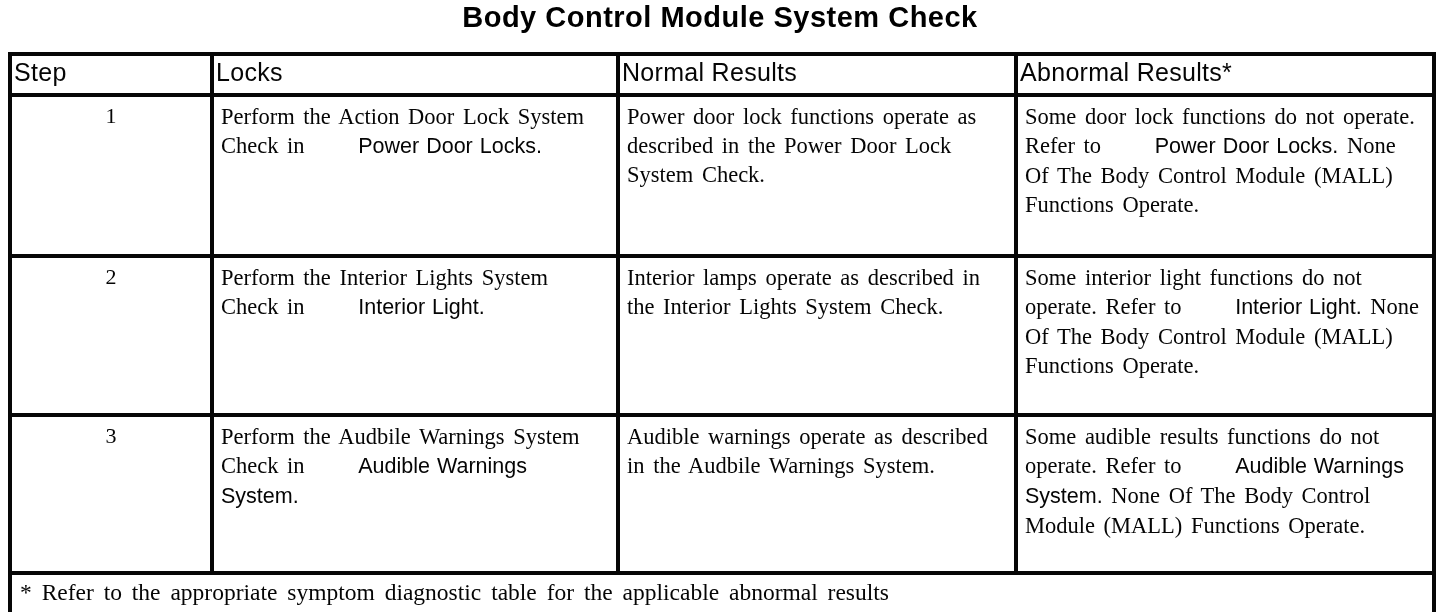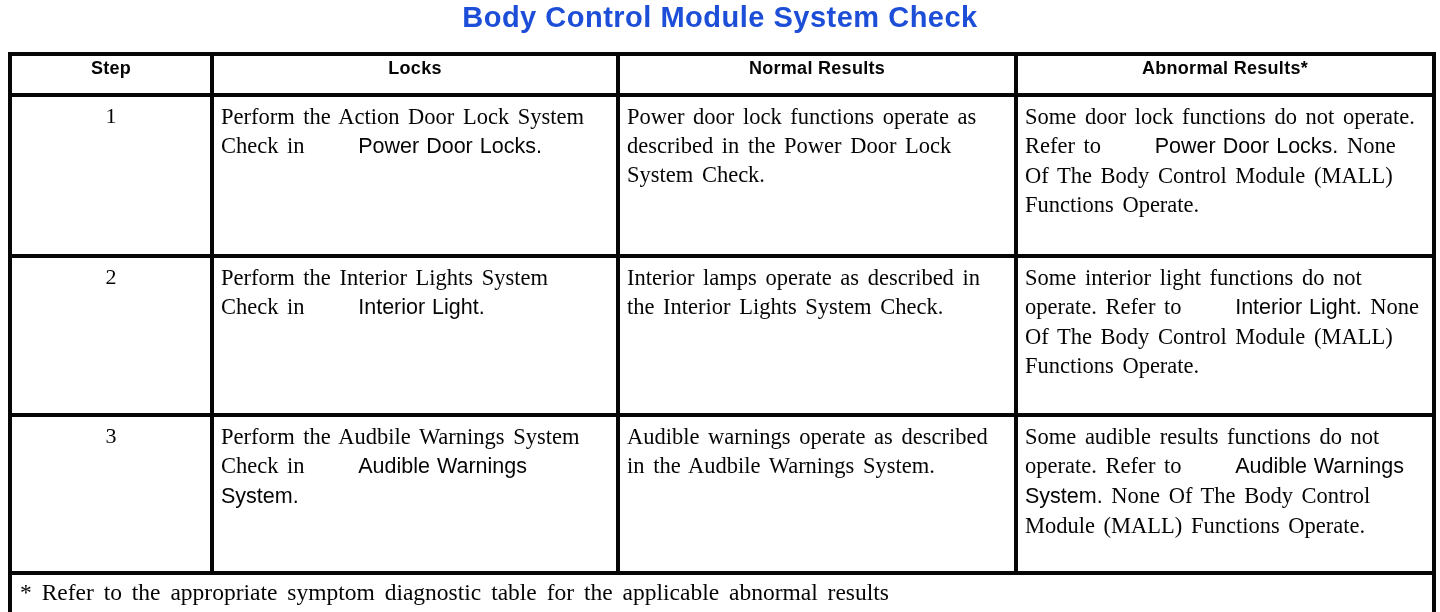--- a/index.html
+++ b/index.html
@@ -20,43 +20,43 @@
   .title {
     position: absolute;
     top: 1px;
     left: 0;
     width: 1440px;
     text-align: center;
     font-family: "Liberation Sans", sans-serif;
     font-weight: bold;
     font-size: 29px;
     letter-spacing: 0.5px;
-    color: #1d4ed8;
+    color: #000000;
     margin: 0;
   }
   table.bcm-table {
     position: absolute;
     top: 52px;
     left: 8px;
     width: 1424px;
     border-collapse: collapse;
     table-layout: fixed;
     background: #ffffff;
   }
   table.bcm-table th,
   table.bcm-table td {
     border: 4px solid #060606;
     vertical-align: top;
     overflow: hidden;
   }
   table.bcm-table th {
     font-family: "Liberation Sans", sans-serif;
-    font-weight: bold;
-    font-size: 18px;
-    text-align: center;
+    font-weight: normal;
+    font-size: 25px;
+    text-align: left;
     height: 32px;
     padding: 2px 2px 3px 2px;
     letter-spacing: 0.3px;
   }
   td.cell-text {
     font-family: "Liberation Serif", serif;
     font-size: 22.5px;
     line-height: 29px;
     padding: 5px 7px 4px 7px;
     word-spacing: 3px;

